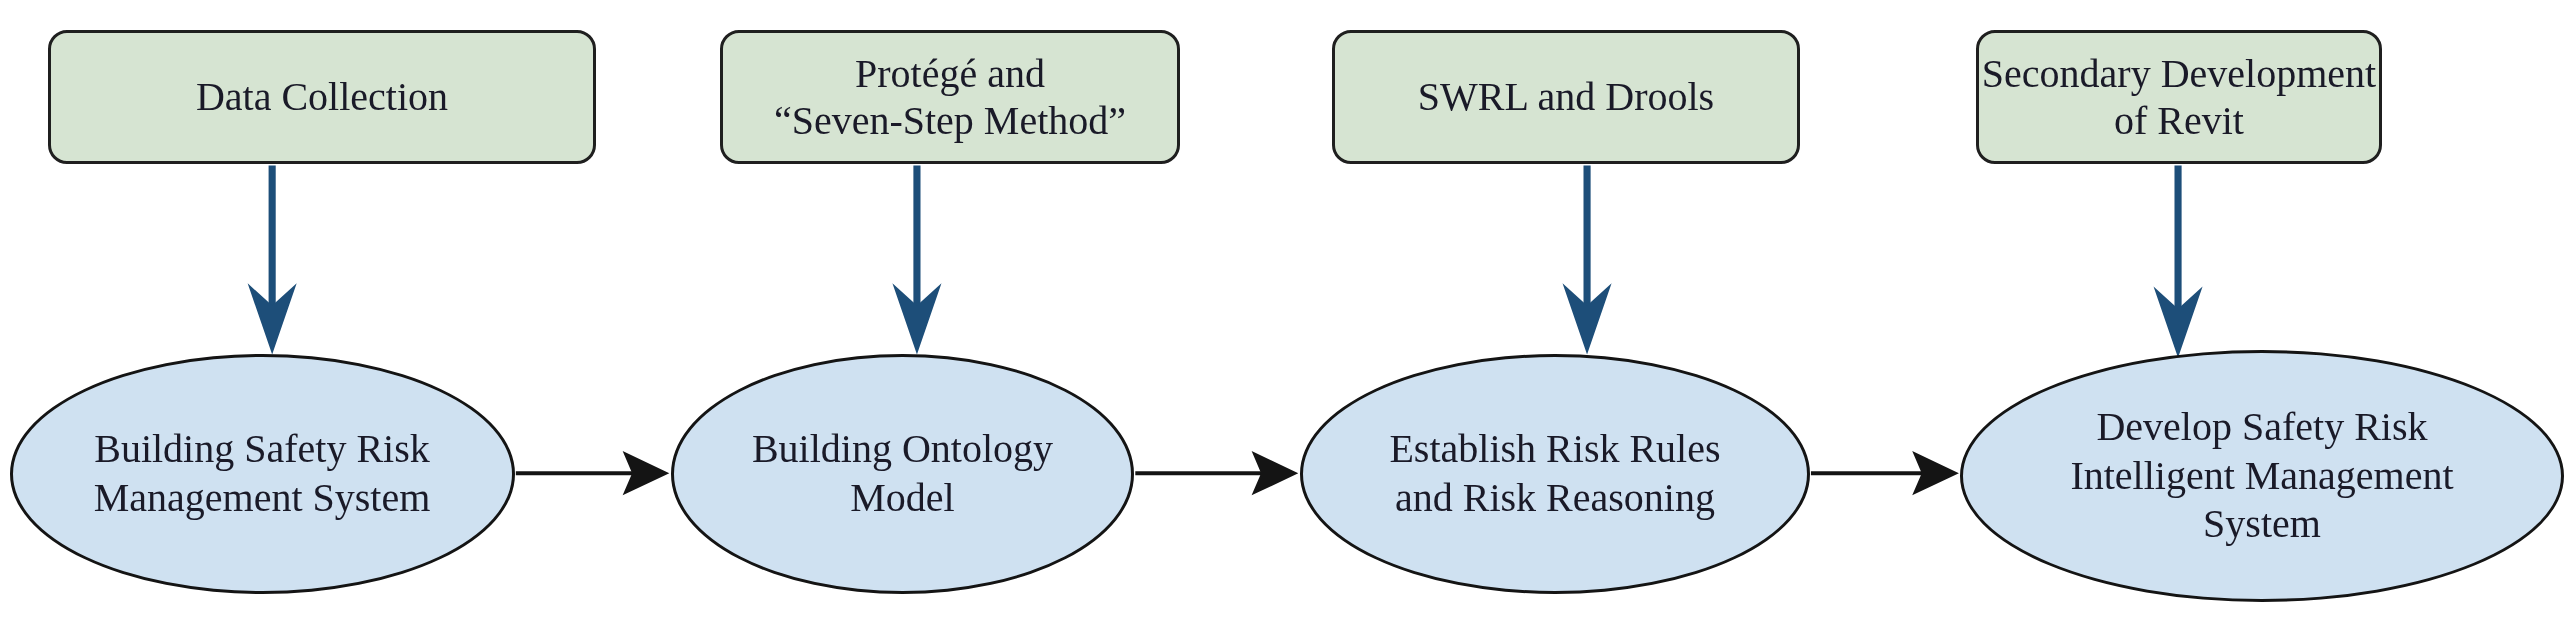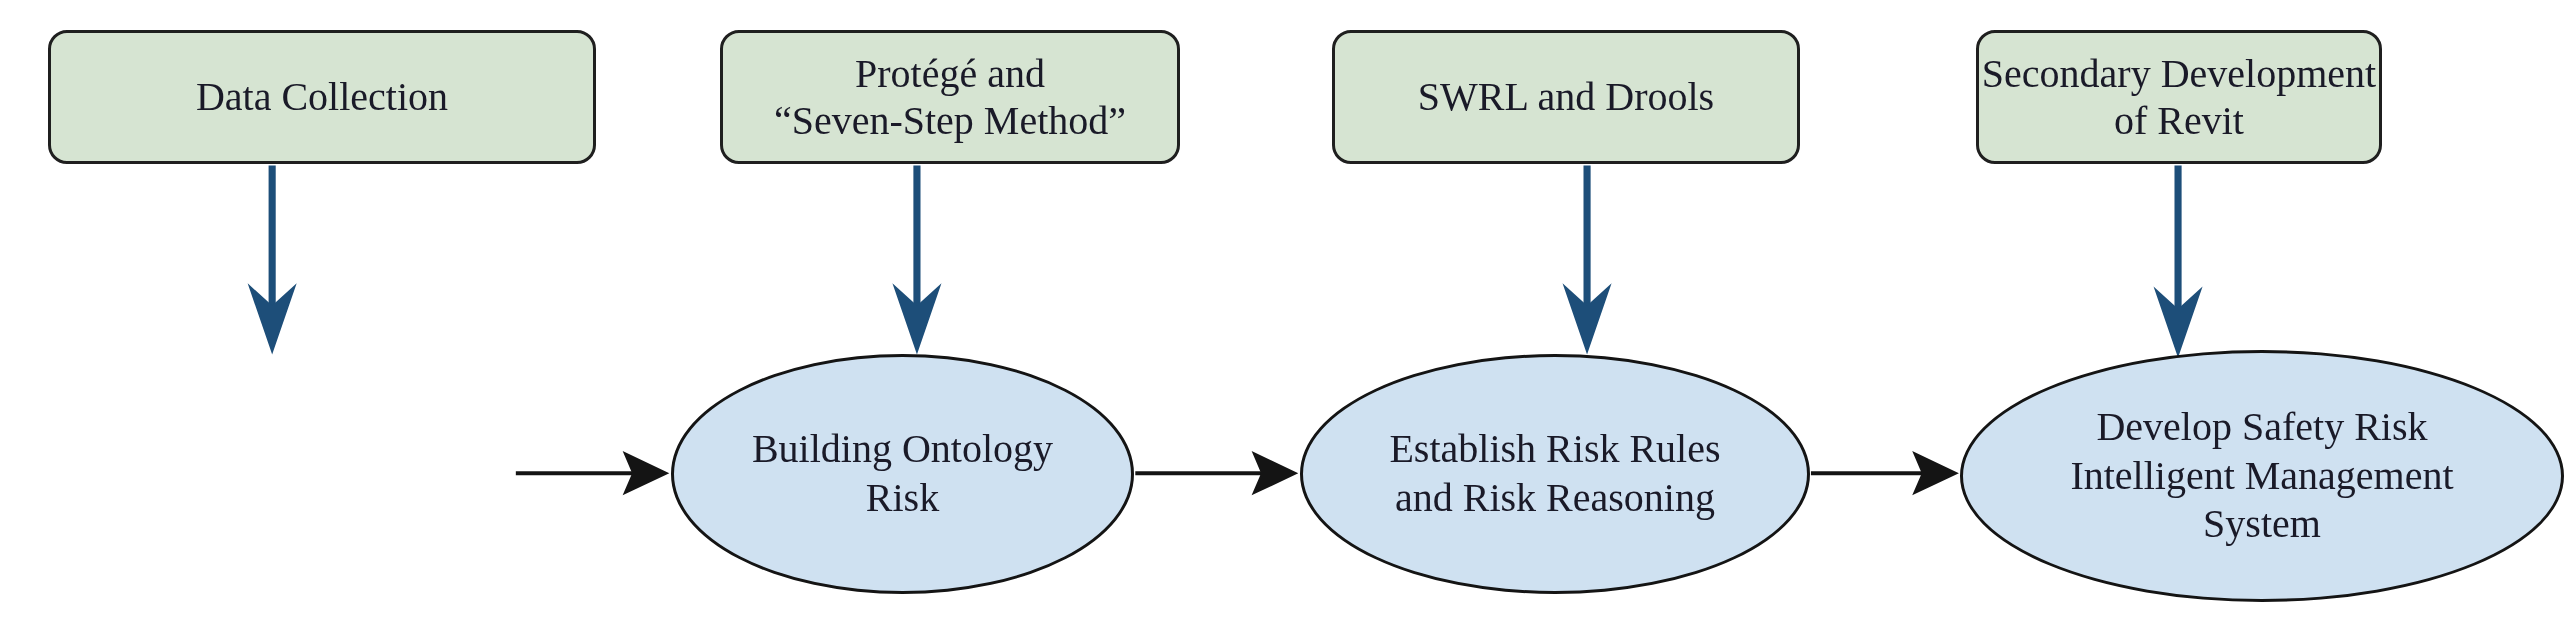--- a/index.html
+++ b/index.html
@@ -103,22 +103,24 @@
     </g>
   </svg>
 
   <div class="tool-box box-1">Data Collection</div>
   <div class="tool-box box-2">Protégé and
 “Seven-Step Method”</div>
   <div class="tool-box box-3">SWRL and Drools</div>
   <div class="tool-box box-4">Secondary Development
 of Revit</div>
 
+  <div class="stage-ellipse ell-1">Building Safety Risk
+Management System</div>
   <div class="stage-ellipse ell-2">Building Ontology
-Risk</div>
+Model</div>
   <div class="stage-ellipse ell-4">Develop Safety Risk
 Intelligent Management
 System</div>
   <div class="stage-ellipse ell-3">Establish Risk Rules
 and Risk Reasoning</div>
 
 </div>
 
 
 </body></html>

